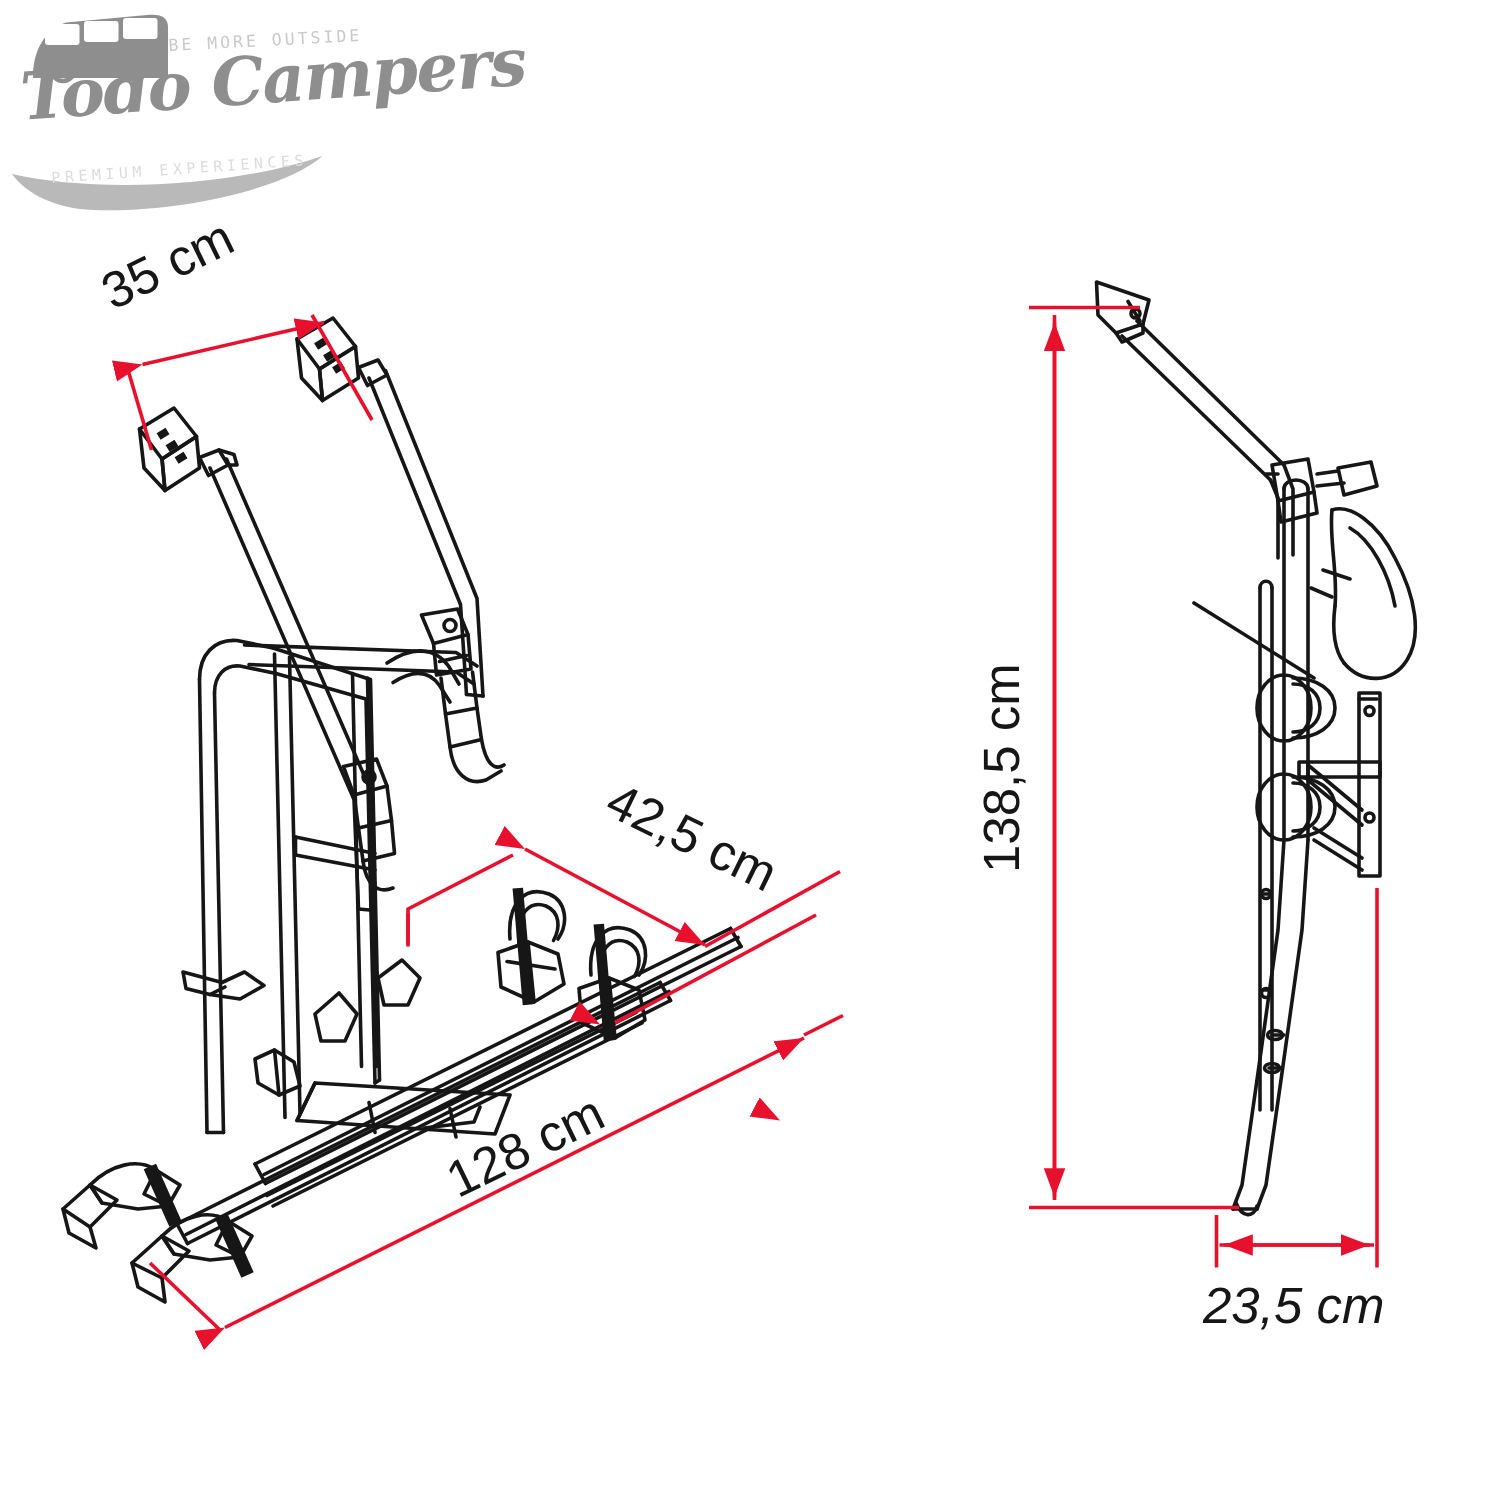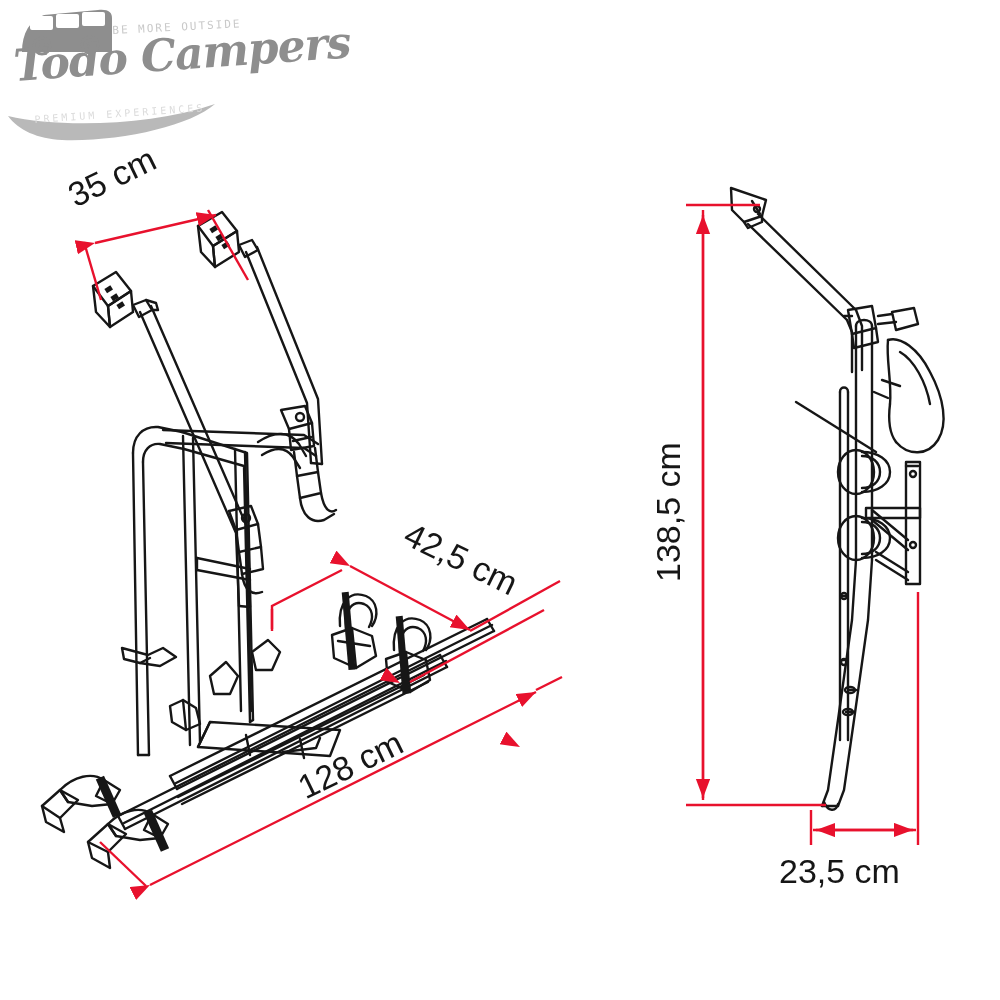--- a/index.html
+++ b/index.html
@@ -87,21 +87,21 @@
     left: 292px; top: 772px;
     transform: rotate(-26deg);
     transform-origin: left top;
   }
   #dim-1385 {
     left: 649px; top: 582px;
     transform: rotate(-90deg);
     transform-origin: left top;
   }
   #dim-235 {
-    left: 779px; top: 852px;
+    left: 802px; top: 852px; font-style: italic;
   }
 </style>
 </head>
 <body>
 
 <div id="page">
 
   <div id="logo">
     <svg width="270" height="150" viewBox="0 0 270 150" style="position:absolute;left:0;top:0;">
 

